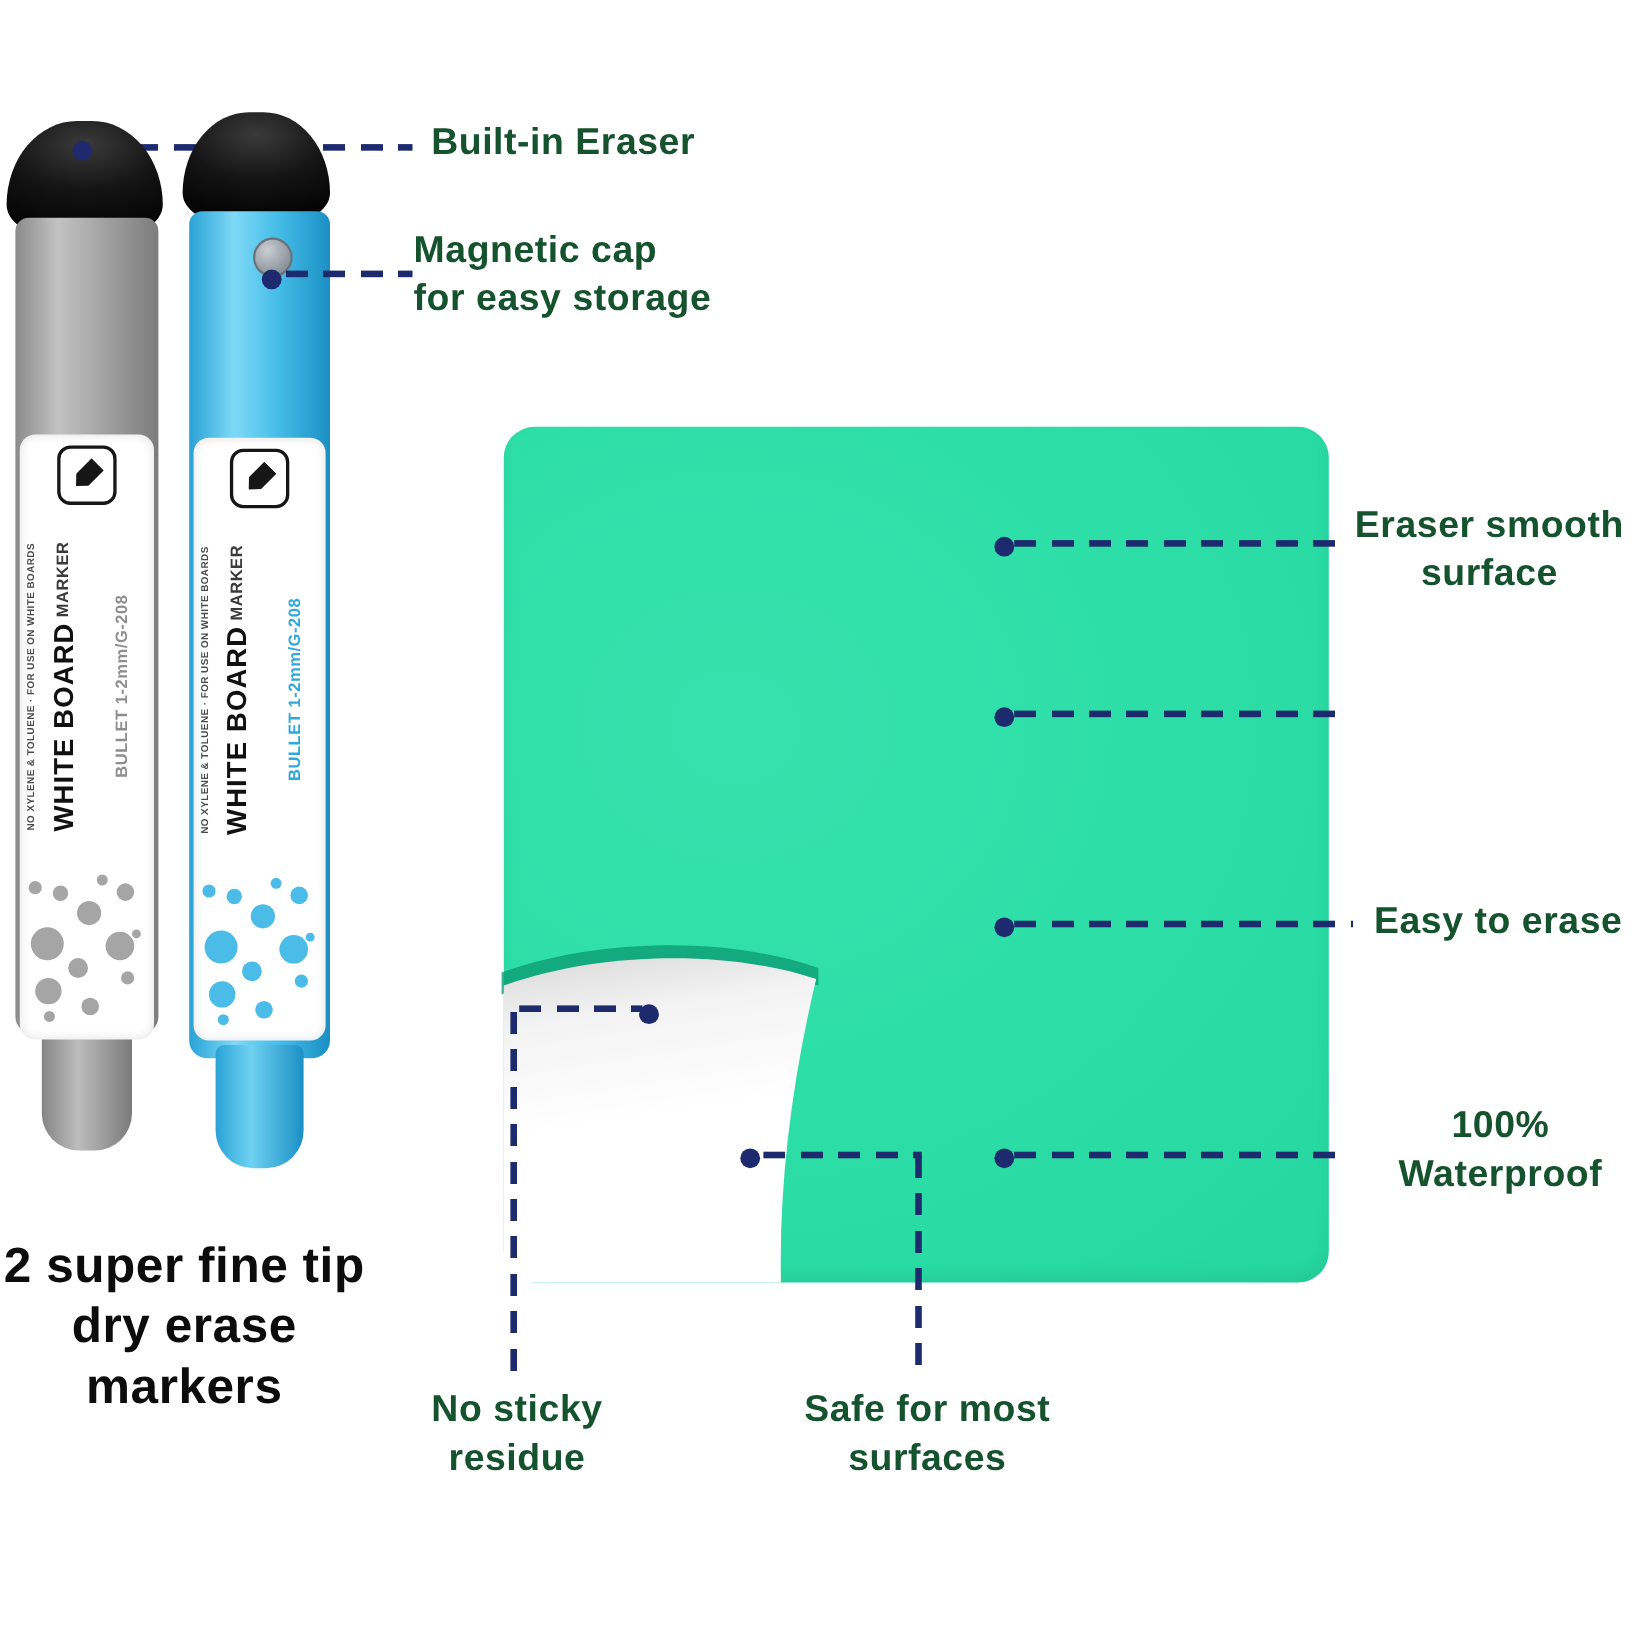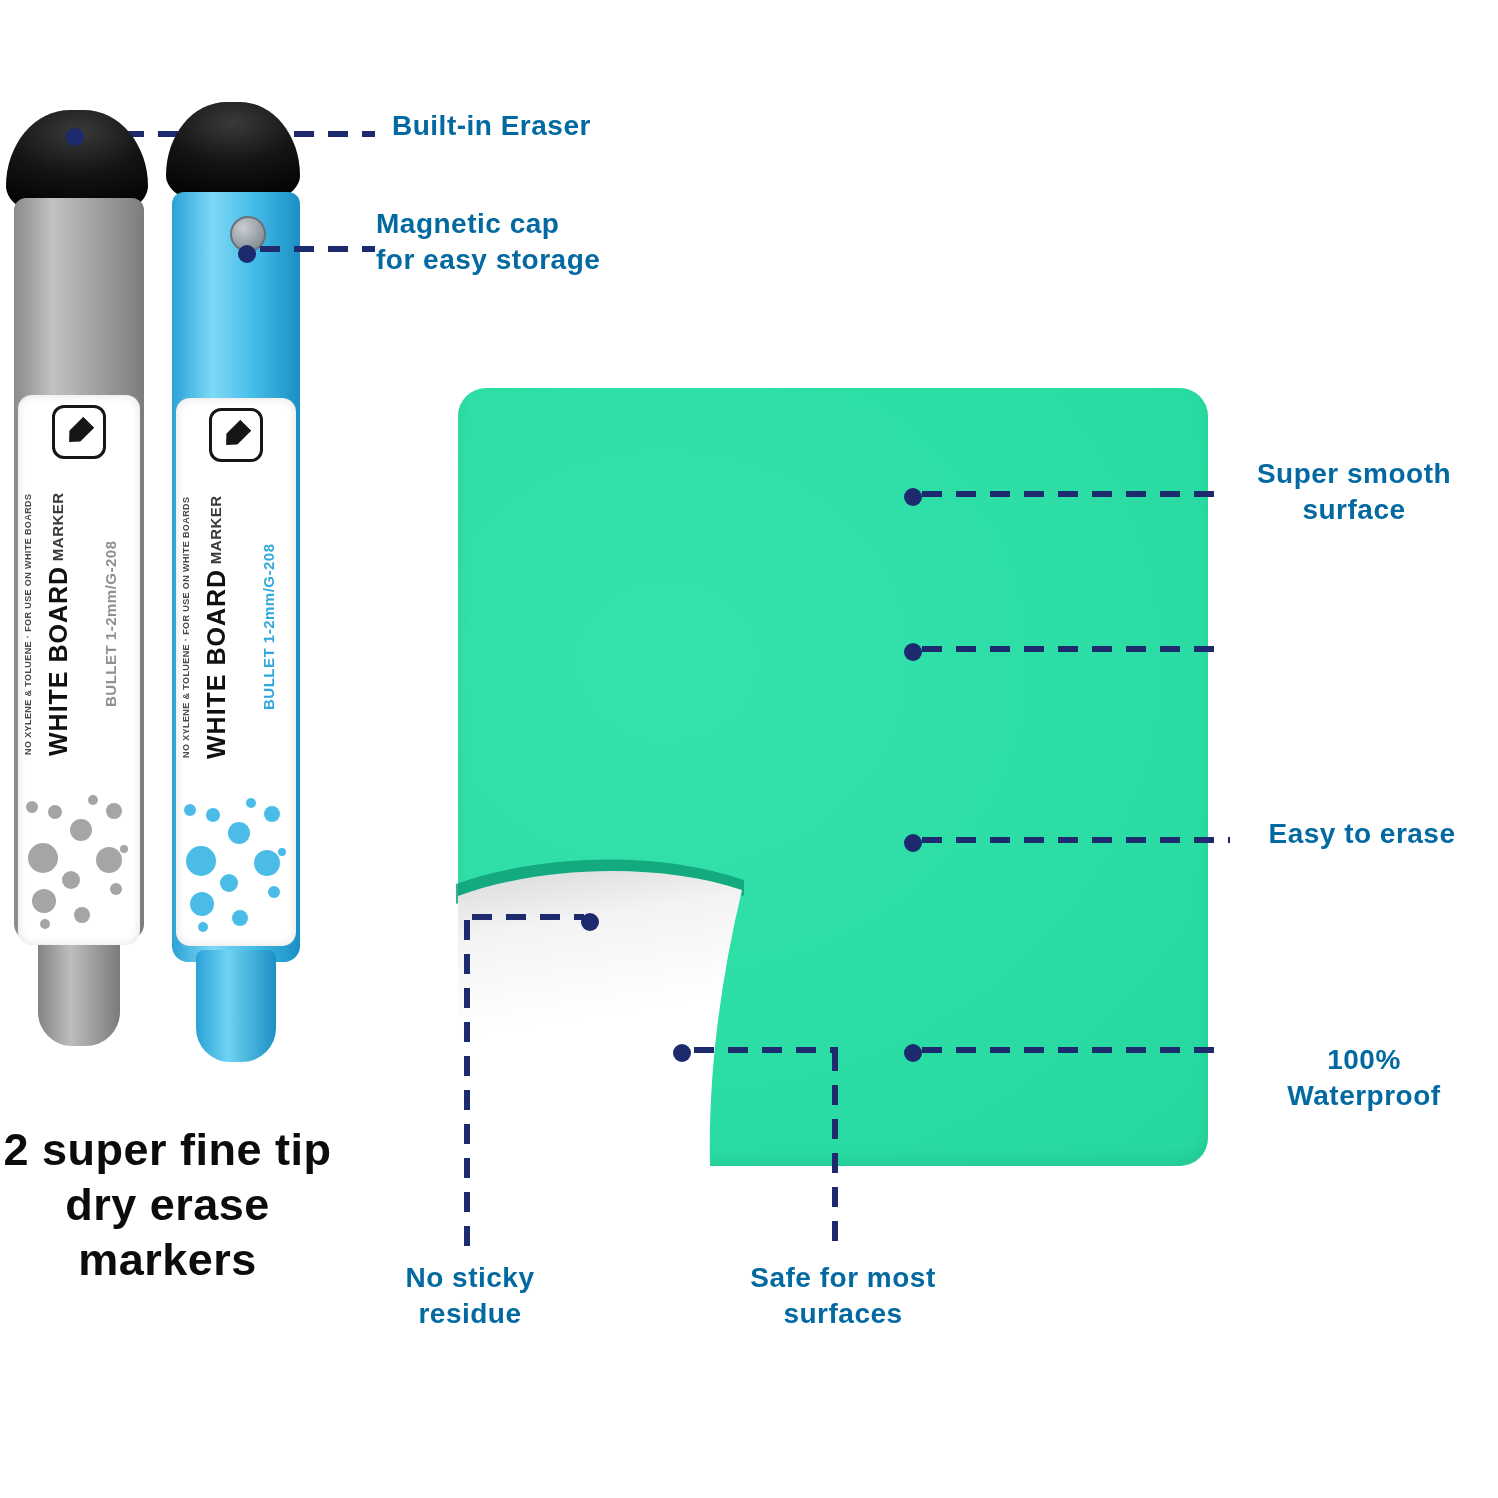--- a/index.html
+++ b/index.html
@@ -7,21 +7,21 @@
   .stage{position:relative;width:1498px;height:1498px;background:#ffffff;overflow:hidden;}
 
   
   .hline{position:absolute;height:6px;
     background:repeating-linear-gradient(90deg,#1d2a6e 0 20px,transparent 20px 34px);}
   .vline{position:absolute;width:6px;
     background:repeating-linear-gradient(180deg,#1d2a6e 0 20px,transparent 20px 34px);}
   .dot{position:absolute;width:18px;height:18px;border-radius:50%;background:#1d2a6e;}
 
   
-  .callout{position:absolute;color:#0369a1;font-weight:700;font-size:28px;
+  .callout{position:absolute;color:#14532d;font-weight:700;font-size:34px;
     line-height:1.28;white-space:pre-line;z-index:4;letter-spacing:.5px;}
   .center{text-align:center;}
 
   
   .marker{position:absolute;z-index:3;}
   .eraser{position:absolute;background:radial-gradient(90% 70% at 50% 20%,#3a3a3a 0%,#141414 55%,#050505 100%);
     border-radius:46% 46% 40% 40% / 72% 72% 30% 30%;}
   .body-gray{position:absolute;background:linear-gradient(90deg,#8b8b8b 0%,#c2c2c2 30%,#a2a2a2 62%,#7c7c7c 100%);
     border-radius:12px 12px 16px 16px;}
   .body-blue{position:absolute;background:linear-gradient(90deg,#2aa2d6 0%,#7ed9f6 32%,#44bce8 64%,#1b8fc4 100%);
@@ -97,24 +97,24 @@
   <div class="dot z5" style="left:904px;top:488px;"></div>
   <div class="dot z5" style="left:904px;top:643px;"></div>
   <div class="dot z5" style="left:904px;top:834px;"></div>
   <div class="dot z5" style="left:904px;top:1044px;"></div>
   <div class="dot z6" style="left:581px;top:913px;"></div>
   <div class="dot z6" style="left:673px;top:1044px;"></div>
 
   <div class="callout" style="left:392px;top:108px;">Built-in Eraser</div>
   <div class="callout" style="left:376px;top:206px;">Magnetic cap
 for easy storage</div>
-  <div class="callout center" style="left:1216px;top:456px;width:276px;">Super smooth
+  <div class="callout center" style="left:1216px;top:456px;width:276px;">Eraser smooth
 surface</div>
   <div class="callout center" style="left:1232px;top:816px;width:260px;text-align:center;">Easy to erase</div>
-  <div class="callout center" style="left:1240px;top:1002px;width:248px;margin-top:40px;">100%
+  <div class="callout center" style="left:1240px;top:1002px;width:248px;">100%
 Waterproof</div>
   <div class="callout center" style="left:700px;top:1260px;width:286px;">Safe for most
 surfaces</div>
   <div class="callout center" style="left:356px;top:1260px;width:228px;">No sticky
 residue</div>
 
   <div class="caption">2 super fine tip
 dry erase
 markers</div>
 

